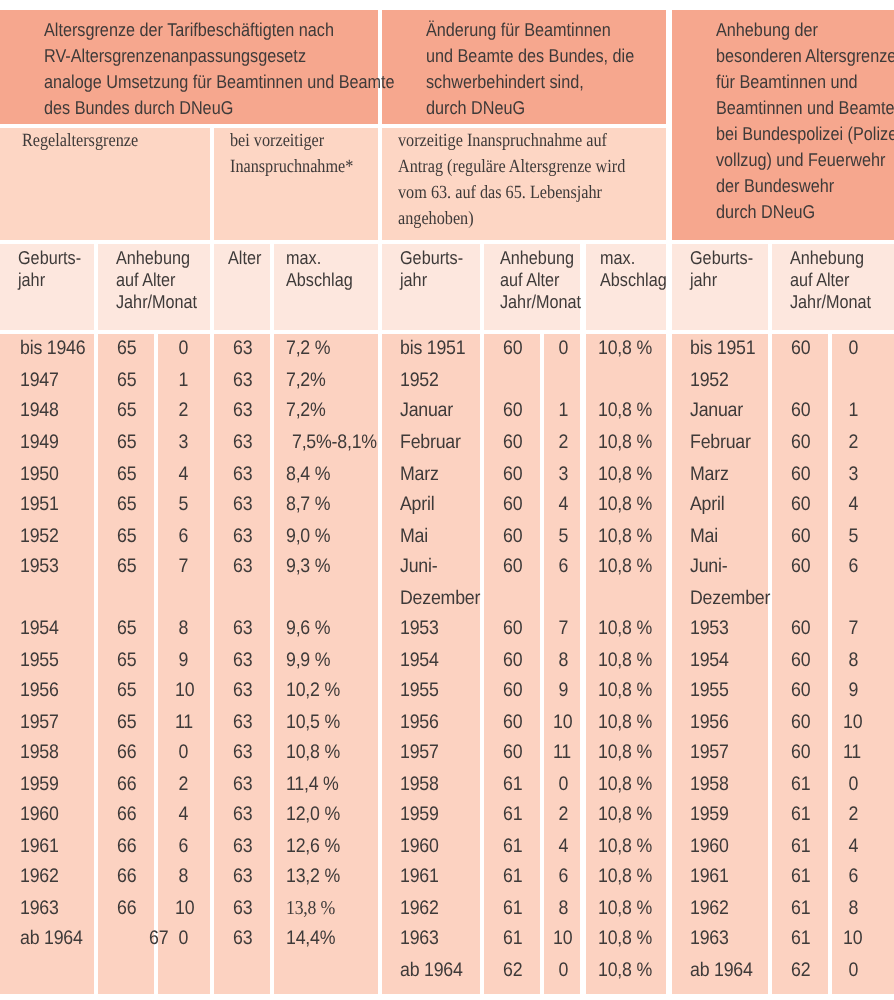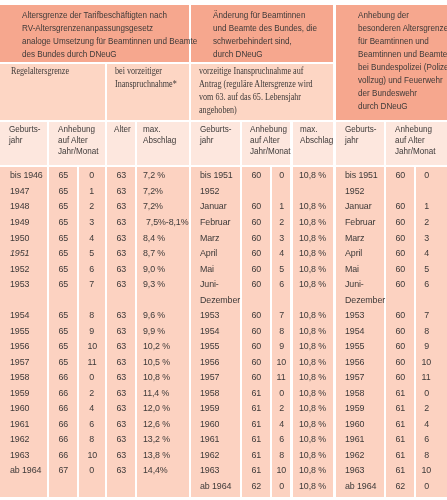--- a/index.html
+++ b/index.html
@@ -111,21 +111,21 @@
     <div class="dcell dc-l" style="left:10.3px;top:215.99px;text-align:left;"><span>1949</span></div>
     <div class="dcell dc-c" style="left:48.6px;width:28.499999999999993px;top:215.99px;text-align:center;"><span>65</span></div>
     <div class="dcell dc-c" style="left:79.1px;width:25.60000000000001px;top:215.99px;text-align:center;"><span>3</span></div>
     <div class="dcell dc-c" style="left:107.1px;width:28.400000000000006px;top:215.99px;text-align:center;"><span>63</span></div>
     <div class="dcell dc-l" style="left:146px;top:215.99px;text-align:right;"><span>7,5%-8,1%</span></div>
     <div class="dcell dc-l" style="left:10.3px;top:231.52px;text-align:left;"><span>1950</span></div>
     <div class="dcell dc-c" style="left:48.6px;width:28.499999999999993px;top:231.52px;text-align:center;"><span>65</span></div>
     <div class="dcell dc-c" style="left:79.1px;width:25.60000000000001px;top:231.52px;text-align:center;"><span>4</span></div>
     <div class="dcell dc-c" style="left:107.1px;width:28.400000000000006px;top:231.52px;text-align:center;"><span>63</span></div>
     <div class="dcell dc-l" style="left:143.0px;top:231.52px;text-align:left;"><span>8,4 %</span></div>
-    <div class="dcell dc-l" style="left:10.3px;top:247.05px;text-align:left;font-style:italic;"><span>1951</span></div>
+    <div class="dcell dc-l" style="left:10.3px;top:247.05px;text-align:left;"><span>1951</span></div>
     <div class="dcell dc-c" style="left:48.6px;width:28.499999999999993px;top:247.05px;text-align:center;"><span>65</span></div>
     <div class="dcell dc-c" style="left:79.1px;width:25.60000000000001px;top:247.05px;text-align:center;"><span>5</span></div>
     <div class="dcell dc-c" style="left:107.1px;width:28.400000000000006px;top:247.05px;text-align:center;"><span>63</span></div>
     <div class="dcell dc-l" style="left:143.0px;top:247.05px;text-align:left;"><span>8,7 %</span></div>
     <div class="dcell dc-l" style="left:10.3px;top:262.58px;text-align:left;"><span>1952</span></div>
     <div class="dcell dc-c" style="left:48.6px;width:28.499999999999993px;top:262.58px;text-align:center;"><span>65</span></div>
     <div class="dcell dc-c" style="left:79.1px;width:25.60000000000001px;top:262.58px;text-align:center;"><span>6</span></div>
     <div class="dcell dc-c" style="left:107.1px;width:28.400000000000006px;top:262.58px;text-align:center;"><span>63</span></div>
     <div class="dcell dc-l" style="left:143.0px;top:262.58px;text-align:left;"><span>9,0 %</span></div>
     <div class="dcell dc-l" style="left:10.3px;top:278.11px;text-align:left;"><span>1953</span></div>
@@ -175,23 +175,23 @@
     <div class="dcell dc-l" style="left:143.0px;top:417.88px;text-align:left;"><span>12,6 %</span></div>
     <div class="dcell dc-l" style="left:10.3px;top:433.41px;text-align:left;"><span>1962</span></div>
     <div class="dcell dc-c" style="left:48.6px;width:28.499999999999993px;top:433.41px;text-align:center;"><span>66</span></div>
     <div class="dcell dc-c" style="left:79.1px;width:25.60000000000001px;top:433.41px;text-align:center;"><span>8</span></div>
     <div class="dcell dc-c" style="left:107.1px;width:28.400000000000006px;top:433.41px;text-align:center;"><span>63</span></div>
     <div class="dcell dc-l" style="left:143.0px;top:433.41px;text-align:left;"><span>13,2 %</span></div>
     <div class="dcell dc-l" style="left:10.3px;top:448.94px;text-align:left;"><span>1963</span></div>
     <div class="dcell dc-c" style="left:48.6px;width:28.499999999999993px;top:448.94px;text-align:center;"><span>66</span></div>
     <div class="dcell dc-c" style="left:79.1px;width:25.60000000000001px;top:448.94px;text-align:center;"><span>10</span></div>
     <div class="dcell dc-c" style="left:107.1px;width:28.400000000000006px;top:448.94px;text-align:center;"><span>63</span></div>
-    <div class="dcell dc-l" style="left:143.0px;top:448.94px;text-align:left;"><span>13,8 %</span></div>
+    <div class="dcell dc-l" style="left:143.0px;top:448.94px;text-align:left;font-family:Liberation Serif, serif;"><span>13,8 %</span></div>
     <div class="dcell dc-l" style="left:10.3px;top:464.47px;text-align:left;"><span>ab 1964</span></div>
-    <div class="dcell dc-c" style="left:48.6px;width:28.499999999999993px;top:464.47px;text-align:center;"><span>67</span></div>
+    <div class="dcell dc-c" style="left:48.6px;width:28.499999999999993px;top:464.47px;text-align:center;padding-left:16px;"><span>67</span></div>
     <div class="dcell dc-c" style="left:79.1px;width:25.60000000000001px;top:464.47px;text-align:center;"><span>0</span></div>
     <div class="dcell dc-c" style="left:107.1px;width:28.400000000000006px;top:464.47px;text-align:center;"><span>63</span></div>
     <div class="dcell dc-l" style="left:143.0px;top:464.47px;text-align:left;"><span>14,4%</span></div>
   </div>
   <div class="table-group">
     <div class="txt hdr" style="left:201.39999999999998px;top:8.9px;width:131.0px;">
       <div>Änderung für Beamtinnen</div>
       <div>und Beamte des Bundes, die</div>
       <div>schwerbehindert sind,</div>
       <div>durch DNeuG</div>

